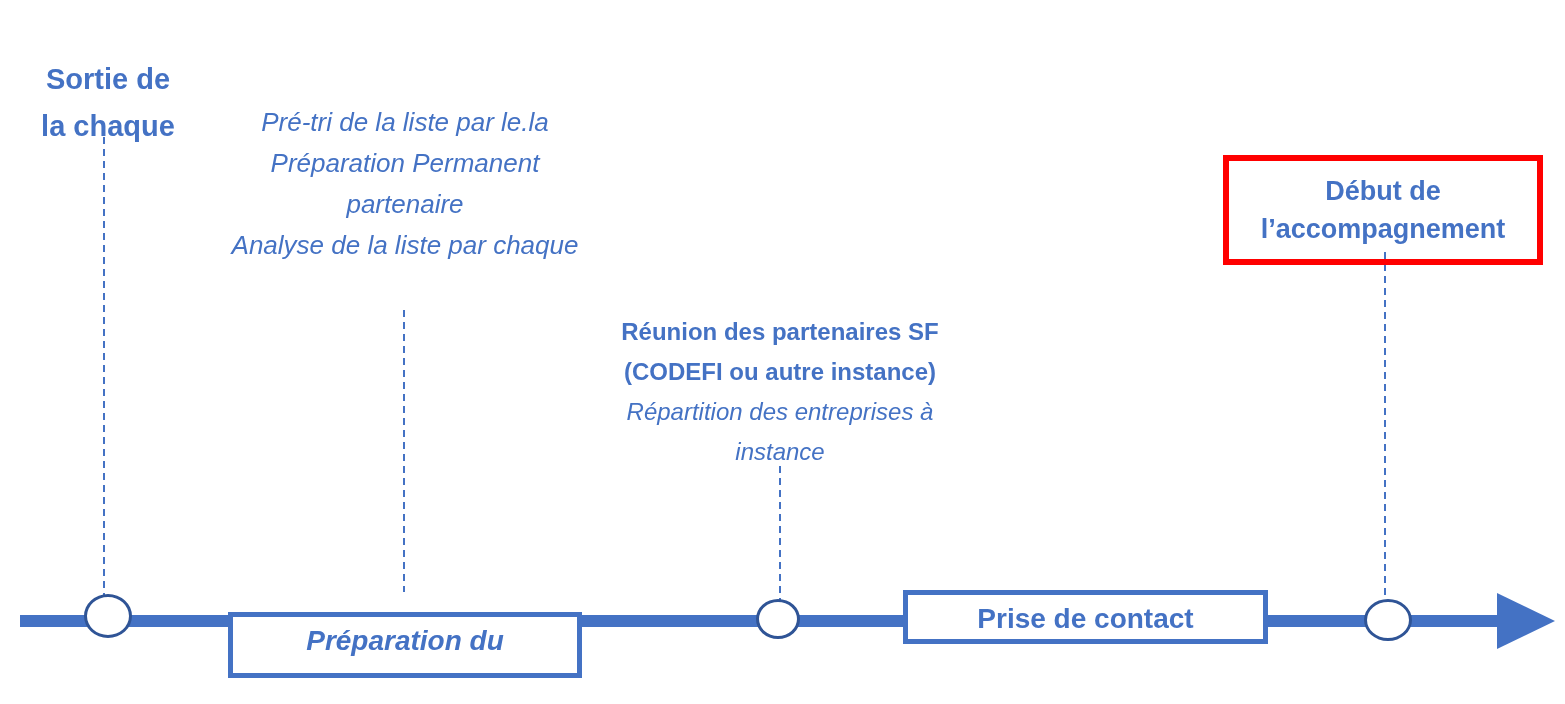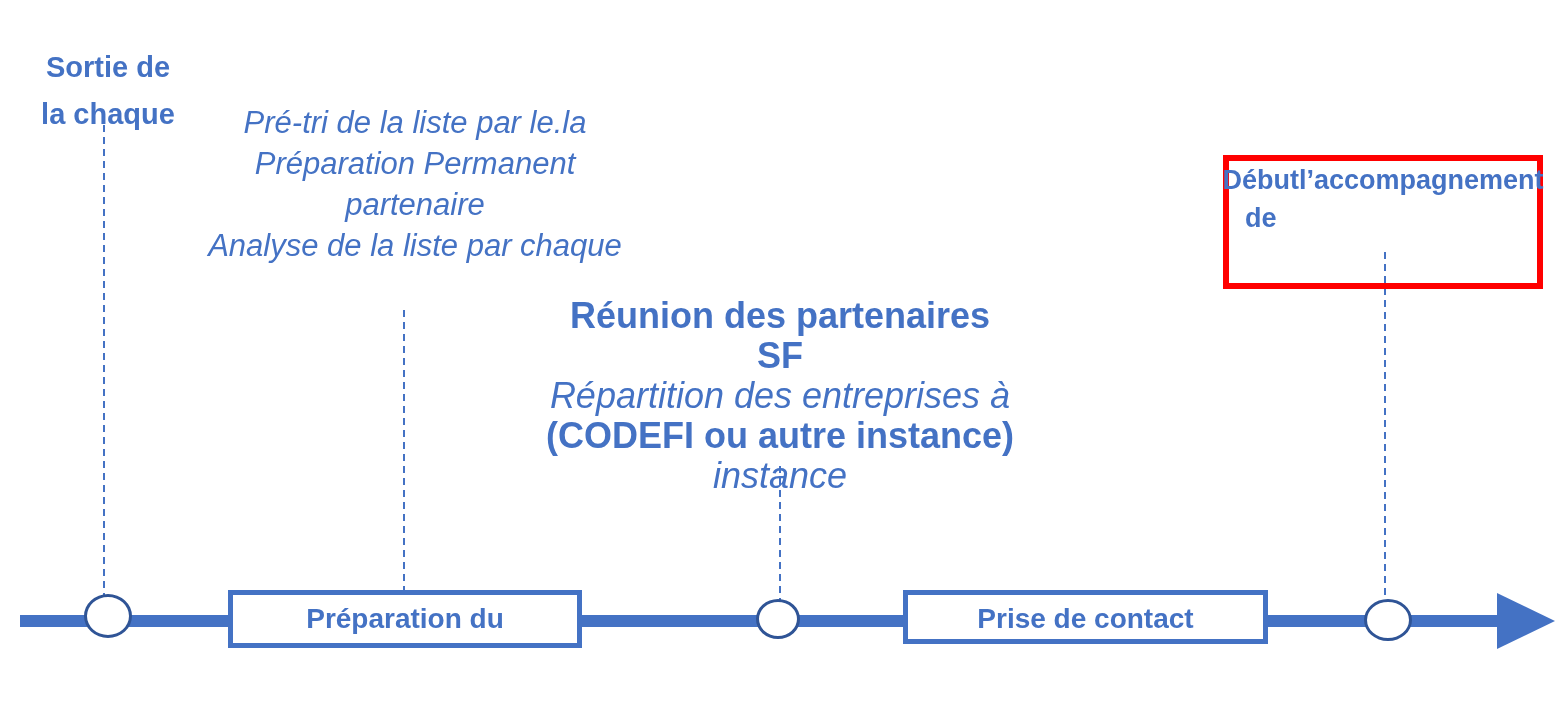--- a/index.html
+++ b/index.html
@@ -59,21 +59,21 @@
   #milestone-3 { left: 1364px; top: 599px; width: 42px; height: 36px; }
 
   
   .stage-box {
     position: absolute;
     box-sizing: border-box;
     border: 5px solid #4472C4;
     background: #FFFFFF;
     z-index: 2;
   }
-  #stage-box-1 { left: 228px; top: 590px; width: 354px; height: 58px; }
+  #stage-box-1 { left: 228px; top: 612px; width: 354px; height: 66px; font-style: italic; }
   #stage-box-2 { left: 903px; top: 590px; width: 365px; height: 54px; }
   .stage-label {
     width: 100%;
     padding-top: 5px;
     text-align: center;
     font-weight: bold;
     font-size: 28px;
     line-height: 37px;
     color: #4472C4;
     white-space: nowrap;
@@ -82,49 +82,49 @@
 
   
   .annotation {
     position: absolute;
     text-align: center;
     color: #4472C4;
     z-index: 2;
   }
   .annotation .line { display: block; }
   #label-sortie {
-    left: 25px; top: 44px; width: 166px;
+    left: 25px; top: 56px; width: 166px;
     font-weight: bold;
     font-size: 29px;
     line-height: 47px;
   }
   #label-pretri {
-    left: 155px; top: 102px; width: 520px;
+    left: 145px; top: 102px; width: 520px;
     font-style: italic;
-    font-size: 31px;
+    font-size: 26px;
     line-height: 41px;
   }
   #label-reunion {
-    left: 545px; top: 296px; width: 470px;
-    font-size: 36px;
+    left: 545px; top: 312px; width: 470px;
+    font-size: 24px;
     line-height: 40px;
   }
   #label-reunion .bold { font-weight: bold; }
   #label-reunion .italic { font-style: italic; }
 
   
   #label-debut {
     position: absolute;
     left: 1223px; top: 155px;
-    width: 320px; height: 134px;
+    width: 320px; height: 110px;
     box-sizing: border-box;
     border: 6px solid #FF0000;
     background: transparent;
     display: flex;
-    flex-direction: row;
+    flex-direction: column;
     justify-content: center;
     text-align: center;
     font-weight: bold;
     font-size: 27px;
     line-height: 38px;
     color: #4472C4;
     z-index: 4;
   }
   #label-debut .line { display: block; }
 </style>
@@ -163,22 +163,22 @@
 
   <div class="annotation" id="label-pretri">
     <span class="line">Pré-tri de la liste par le.la</span>
     <span class="line">Préparation Permanent</span>
     <span class="line">partenaire</span>
     <span class="line">Analyse de la liste par chaque</span>
   </div>
 
   <div class="annotation" id="label-reunion">
     <span class="line bold">Réunion des partenaires SF</span>
+    <span class="line bold">(CODEFI ou autre instance)</span>
     <span class="line italic">Répartition des entreprises à</span>
-    <span class="line bold">(CODEFI ou autre instance)</span>
     <span class="line italic">instance</span>
   </div>
 
   <div id="label-debut">
     <span class="line">Début de</span>
     <span class="line">l’accompagnement</span>
   </div>
 
 </div>
 

